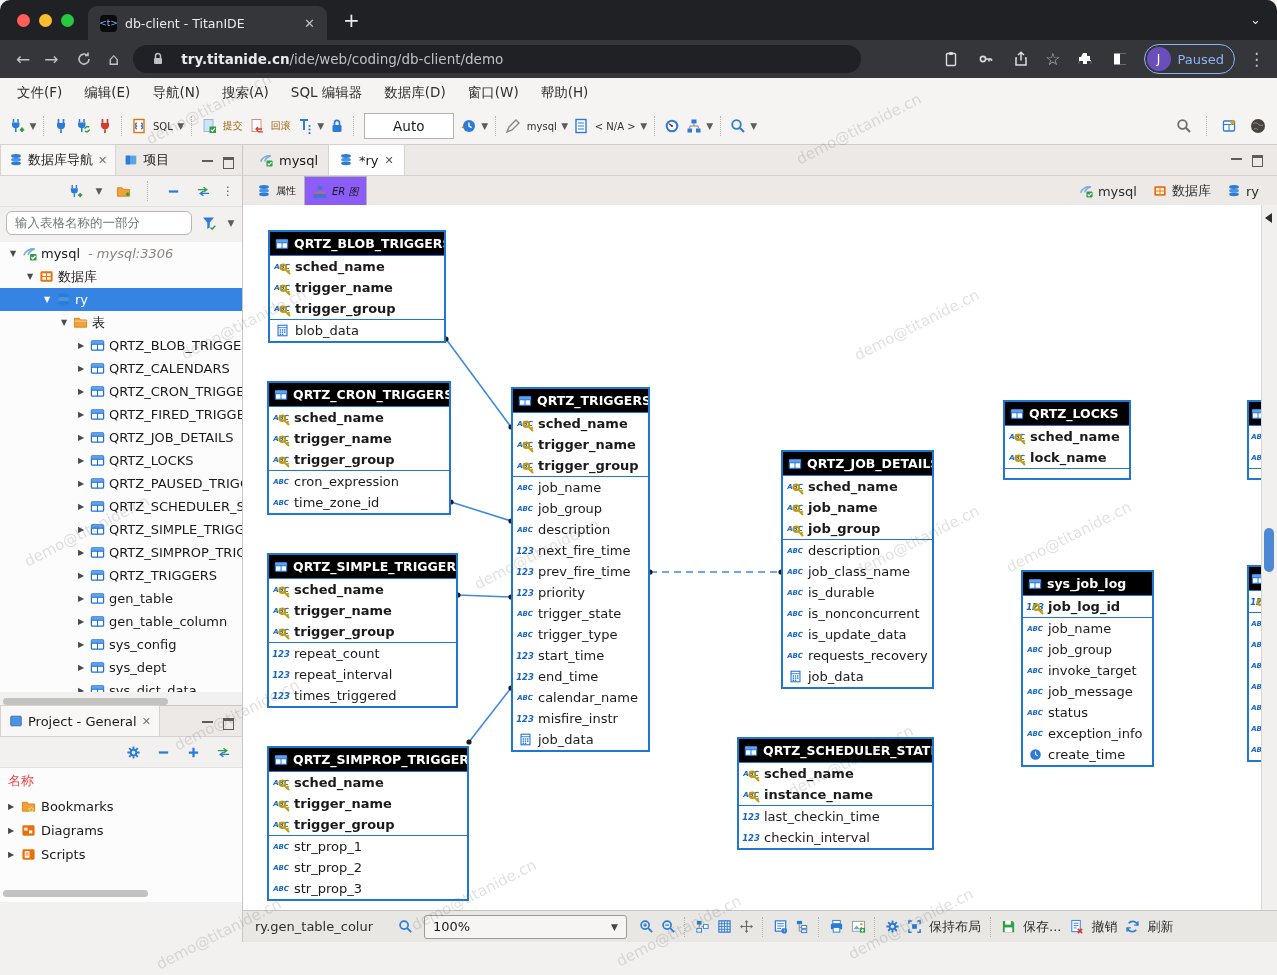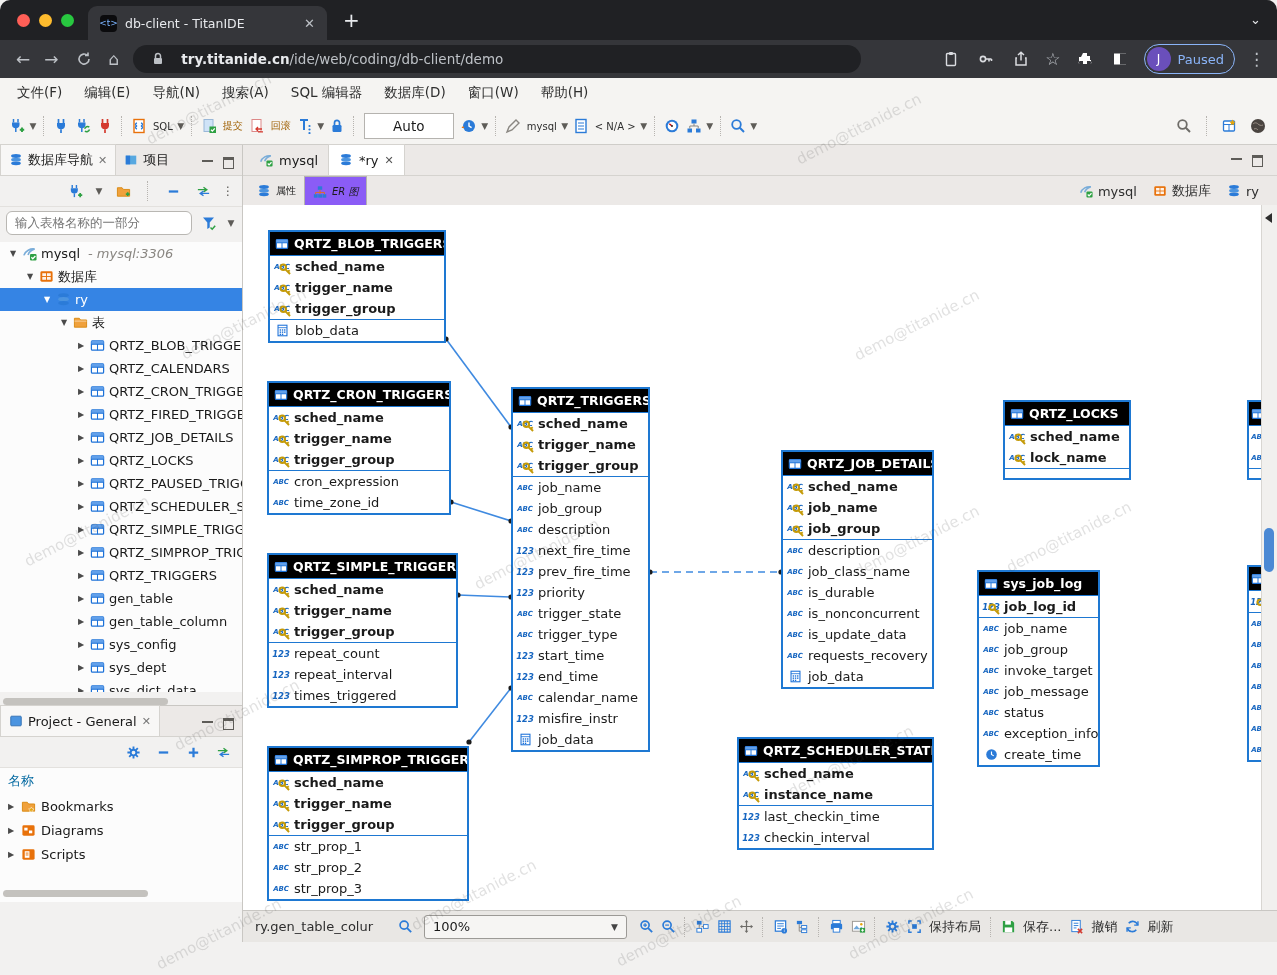--- a/index.html
+++ b/index.html
@@ -48,21 +48,21 @@
   #nav-tree{position:absolute;top:97px;left:0;right:0;bottom:250px;overflow:hidden;background:#fcfcfc;}
   .trow{height:23px;display:flex;align-items:center;gap:4px;white-space:nowrap;font-size:13px;color:#1a1a1a;}
   .trow .arr{font-size:8px;color:#4a4a4a;width:10px;text-align:center;flex:0 0 10px;}
   .trow svg{width:15px;height:15px;flex:0 0 15px;}
   .trow .sfx{color:#8a8782;font-style:italic;margin-left:4px;}
   .trow.sel{background:#3584e4;color:#fff;}
   .trow.sel .arr{color:#fff;}
   .hscroll{position:absolute;height:7px;background:#c4c2be;border-radius:4px;}
   
   #proj-panel{position:absolute;left:0;top:560px;right:0;bottom:0;border-top:1px solid #c9c7c3;background:#f2f1f0;}
-  .namehdr{height:26px;display:flex;align-items:center;padding-left:8px;color:#0369a1;font-size:13px;border-bottom:1px solid #e3e1de;background:#fcfcfc;font-family:Liberation Serif, serif;}
+  .namehdr{height:26px;display:flex;align-items:center;padding-left:8px;color:#ef4444;font-size:13px;border-bottom:1px solid #e3e1de;background:#fcfcfc;font-family:Liberation Serif, serif;}
   .prow{height:24px;display:flex;align-items:center;gap:5px;padding-left:6px;background:#fcfcfc;font-size:13px;}
   #proj-items{background:#fcfcfc;position:absolute;top:88px;left:0;right:0;bottom:40px;}
   
   #editor{position:absolute;left:243px;top:145px;width:1034px;height:765px;background:#ececea;}
   #edit-tabs{height:30px;display:flex;align-items:flex-end;background:#ece9e7;border-bottom:1px solid #d5d3cf;}
   .etab{display:flex;align-items:center;gap:6px;padding:4px 10px;height:22px;font-size:13px;}
   .etab svg{width:14px;height:14px;}
   .etab.active{background:#fff;border:1px solid #d5d3cf;border-bottom:none;}
   #subtabs{height:30px;display:flex;align-items:center;background:#ece9e7;border-bottom:1px solid #d5d3cf;padding-left:6px;}
   .stab{display:flex;align-items:center;gap:5px;padding:4px 8px;font-size:10px;height:21px;}
@@ -1346,21 +1346,21 @@
               <span class="abc">ABC</span>
               <svg class="keyov" width="8" height="8" viewBox="0 0 8 8">
                 <circle cx="2.6" cy="2.6" r="1.7" fill="none" stroke="#c49a08" stroke-width="1.3"></circle>
                 <path d="M3.8 3.8l3 3M5.4 5.4l1.2-1" stroke="#c49a08" stroke-width="1.2"></path>
               </svg>
             </span>
             <span>lock_name</span>
           </div>
           <div class="er-foot"></div>
         </div>
-        <div class="er-table" style="left: 734px; top: 365px; width: 123px;">
+        <div class="er-table" style="left: 778px; top: 365px; width: 133px;">
           <div class="er-head">
             <span style="display:inline-flex">
               <svg viewBox="0 0 16 16">
                 <rect x="1.5" y="3" width="13" height="10" rx="1" fill="#fff" stroke="#1c71d8" stroke-width="1.3"></rect>
                 <rect x="1.5" y="3" width="13" height="3.6" fill="#62a0ea"></rect>
                 <path d="M1.5 6.6h13M8 6.6V13" stroke="#1c71d8" stroke-width="1.1"></path>
               </svg>
             </span>
             <span>sys_job_log</span>
           </div>

